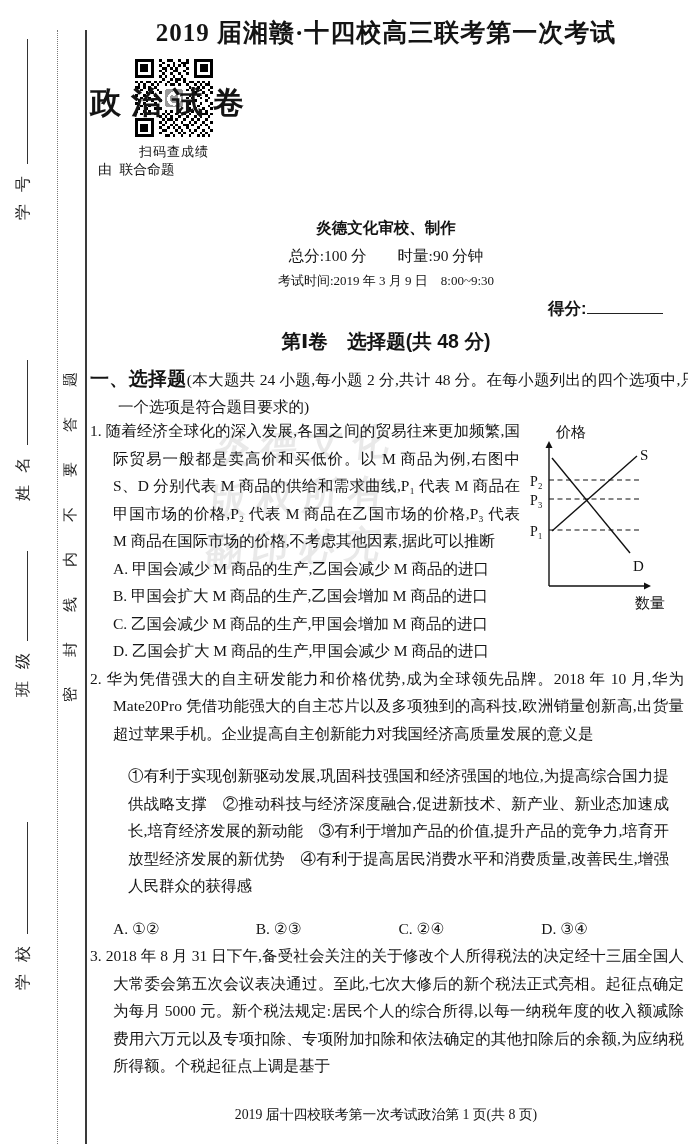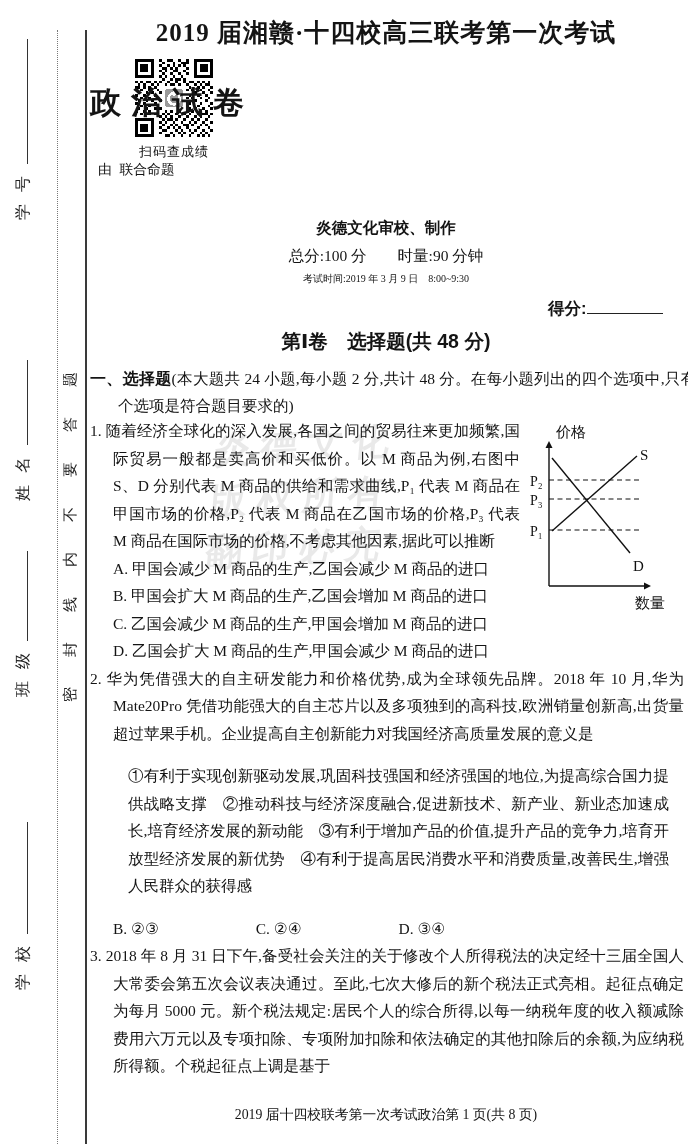--- a/index.html
+++ b/index.html
@@ -34,31 +34,31 @@
   .paper-title { position:absolute; left:90px; top:82px; width:592px; 
                  font-size:31px; font-weight:bold; letter-spacing:10px; }
   .schools { position:absolute; left:94px; top:161px; width:580px; display:flex;
              align-items:center; font-size:13.8px; }
   .schools .by { width:22px; text-align:center; }
   .schools .list { flex:1; line-height:28px; padding-left:4px; }
   .schools .joint { width:62px; text-align:center; }
   .produced { position:absolute; left:90px; top:218px; width:592px; text-align:center;
               font-size:15.5px; font-weight:bold; }
   .scoretime { position:absolute; left:90px; top:246px; width:592px; text-align:center; font-size:15.5px; }
-  .examtime  { position:absolute; left:90px; top:272px; width:592px; text-align:center; font-size:10px; }
+  .examtime  { position:absolute; left:90px; top:272px; width:592px; text-align:center; font-size:13px; }
   .scoreline { position:absolute; left:548px; top:297px; font-size:16.5px; font-weight:bold; }
   .scoreline .blank { width:76px; height:16px; border-bottom:1.5px solid #222; }
 
   
   .sec-head { position:absolute; left:90px; top:328px; width:592px; text-align:center;
               font-size:19.5px; font-weight:bold; }
   .instruction { position:absolute; left:90px; top:366px; width:594px;
                  font-size:15.5px; line-height:26.5px; text-align:justify;
                  padding-left:28px; text-indent:-28px; }
-  .instruction b { font-size:16px;margin-top:40px; }
+  .instruction b { font-size:19px;margin-top:40px; }
 
   
   .questions { position:absolute; left:90px; top:417px; width:594px; font-size:15.5px;
                line-height:27.5px; text-align:justify; z-index:2; }
   .stem { margin:0; padding-left:23px; text-indent:-23px; }
   .stmts { margin:15px; padding-left:23px; }
   .opt { margin:0; padding-left:23px; }
   .optrow { margin:0; padding-left:23px; display:flex; }
   .optrow span { width:25%; }
   .fig { float:right; width:158px; height:200px; margin:2px 0 2px 6px; }
@@ -153,20 +153,21 @@
       <div class="opt">A. 甲国会减少 M 商品的生产,乙国会减少 M 商品的进口</div>
       <div class="opt">B. 甲国会扩大 M 商品的生产,乙国会增加 M 商品的进口</div>
       <div class="opt">C. 乙国会减少 M 商品的生产,甲国会增加 M 商品的进口</div>
       <div class="opt">D. 乙国会扩大 M 商品的生产,甲国会减少 M 商品的进口</div>
     </div>
 
     <div class="q">
       <p class="stem"><span>2.</span> <span>华为凭借强大的自主研发能力和价格优势,成为全球领先品牌。2018 年 10 月,华为 Mate20Pro 凭借功能强大的自主芯片以及多项独到的高科技,欧洲销量创新高,出货量超过苹果手机。企业提高自主创新能力对我国经济高质量发展的意义是</span></p>
       <div class="stmts">①有利于实现创新驱动发展,巩固科技强国和经济强国的地位,为提高综合国力提供战略支撑　②推动科技与经济深度融合,促进新技术、新产业、新业态加速成长,培育经济发展的新动能　③有利于增加产品的价值,提升产品的竞争力,培育开放型经济发展的新优势　④有利于提高居民消费水平和消费质量,改善民生,增强人民群众的获得感</div>
       <div class="optrow">
+        <span>A. ①②</span>
         <span>B. ②③</span>
         <span>C. ②④</span>
         <span>D. ③④</span>
       </div>
     </div>
 
     <div class="q">
       <p class="stem"><span>3.</span> <span>2018 年 8 月 31 日下午,备受社会关注的关于修改个人所得税法的决定经十三届全国人大常委会第五次会议表决通过。至此,七次大修后的新个税法正式亮相。起征点确定为每月 5000 元。新个税法规定:居民个人的综合所得,以每一纳税年度的收入额减除费用六万元以及专项扣除、专项附加扣除和依法确定的其他扣除后的余额,为应纳税所得额。个税起征点上调是基于</span></p>
     </div>
 

